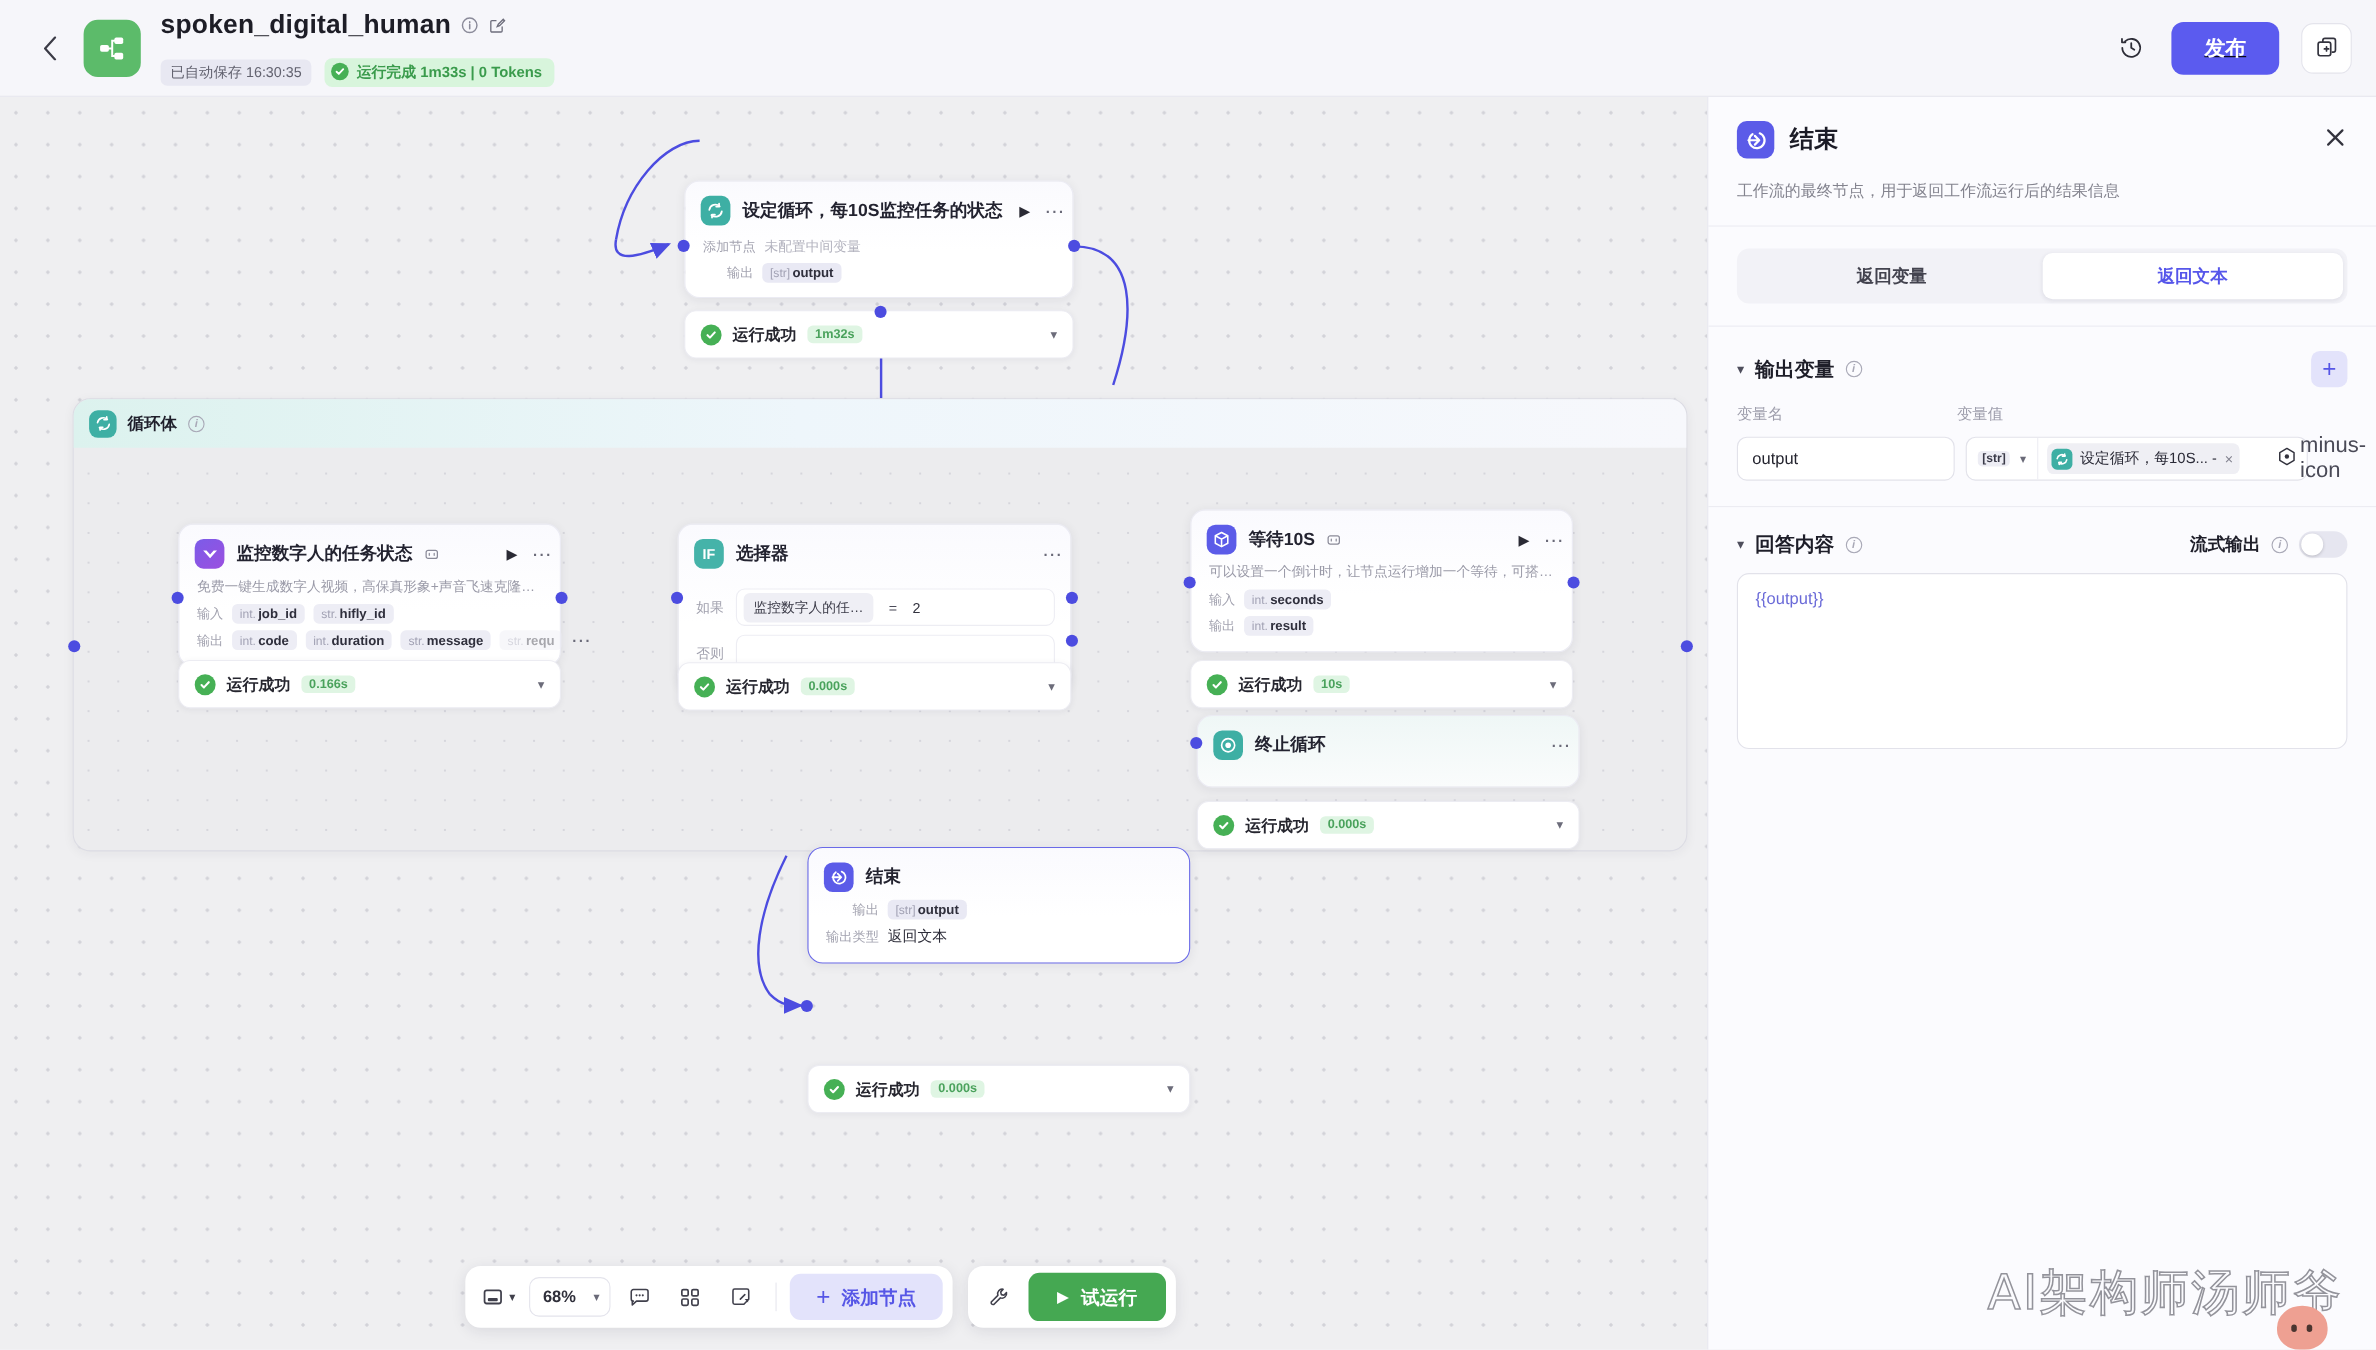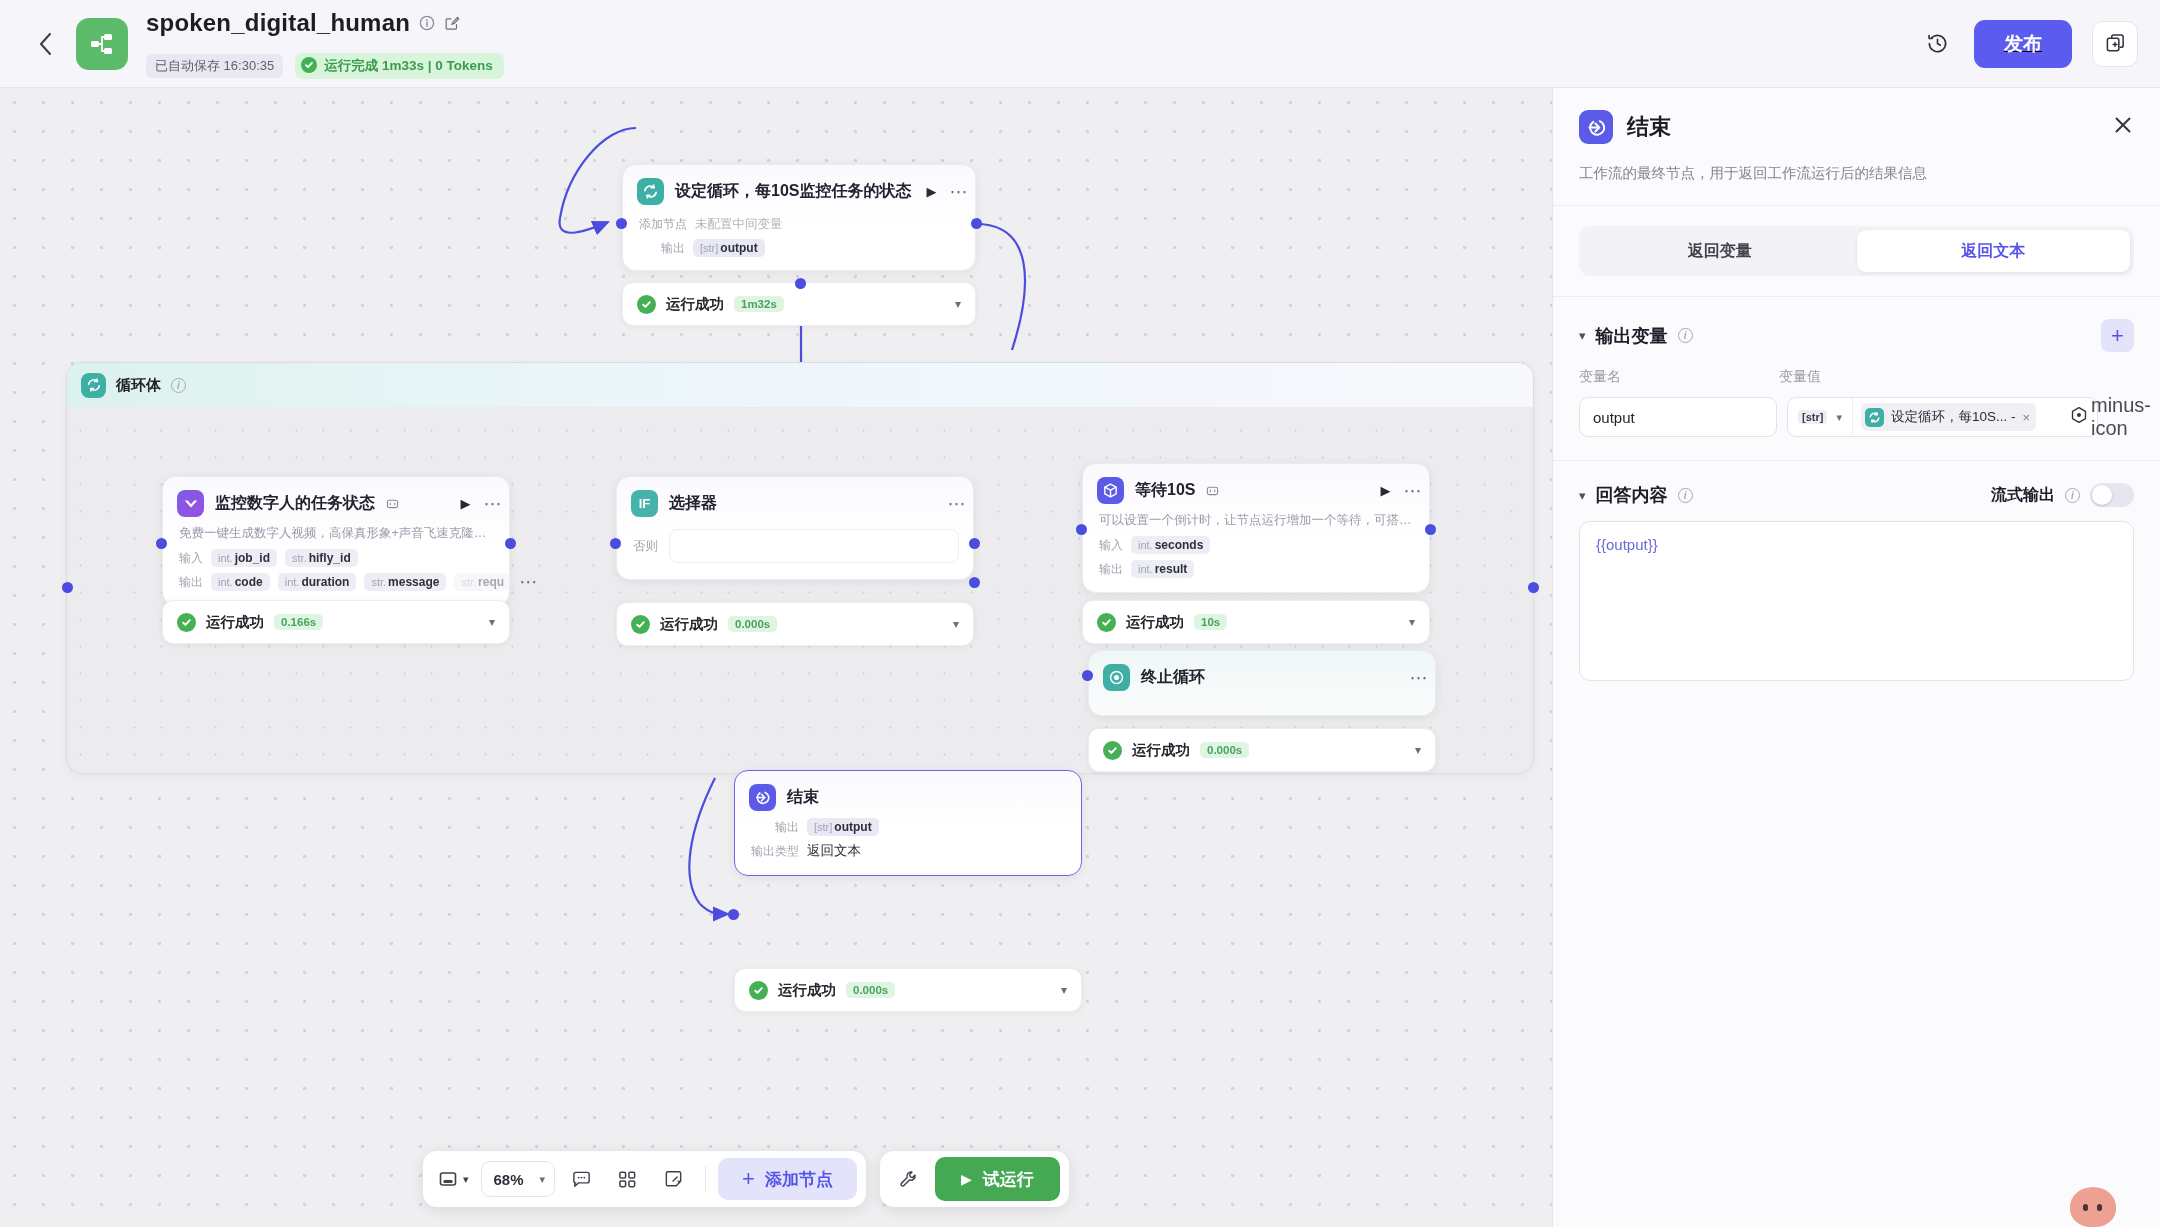--- a/index.html
+++ b/index.html
@@ -490,20 +490,28 @@
     </div>
 
     <div class="node" style="left:616px; top:388px; width:358px;">
       <div class="node-head">
         <span class="nicon ifg">
           <span style="color:#fff;font-size:13px;font-weight:700;">IF</span>
         </span>
         <span class="ntitle">选择器</span>
         <span class="head-sp">
           <span class="dots">⋯</span>
+        </span>
+      </div>
+      <div class="sel-row" style="margin-top:6px;">
+        <span class="sel-lbl">如果</span>
+        <span class="sel-cond">
+          <span class="pillbox">监控数字人的任务...</span>
+          <span class="eqsign">=</span>
+          <span class="valbox">2</span>
         </span>
       </div>
       <div class="sel-row" style="padding-bottom:16px;">
         <span class="sel-lbl">否则</span>
         <span class="sel-empty"></span>
       </div>
     </div>
     <div class="port" style="left:610px; top:450px;"></div>
     <div class="port" style="left:969px; top:450px;"></div>
     <div class="port" style="left:969px; top:489px;"></div>
@@ -763,15 +771,16 @@
         <span style="margin-left:auto;display:flex;align-items:center;gap:10px;">
           <span class="stream-lbl">流式输出</span>
           <span class="i-info">i</span>
           <span class="switch"></span>
         </span>
       </div>
     </div>
     <div class="answer-box">{{output}}</div>
   </div>
 
+  <div class="watermark">AI架构师汤师爷</div>
   <div class="wm-blob"></div>
 
 </div>
 
 </body></html>

